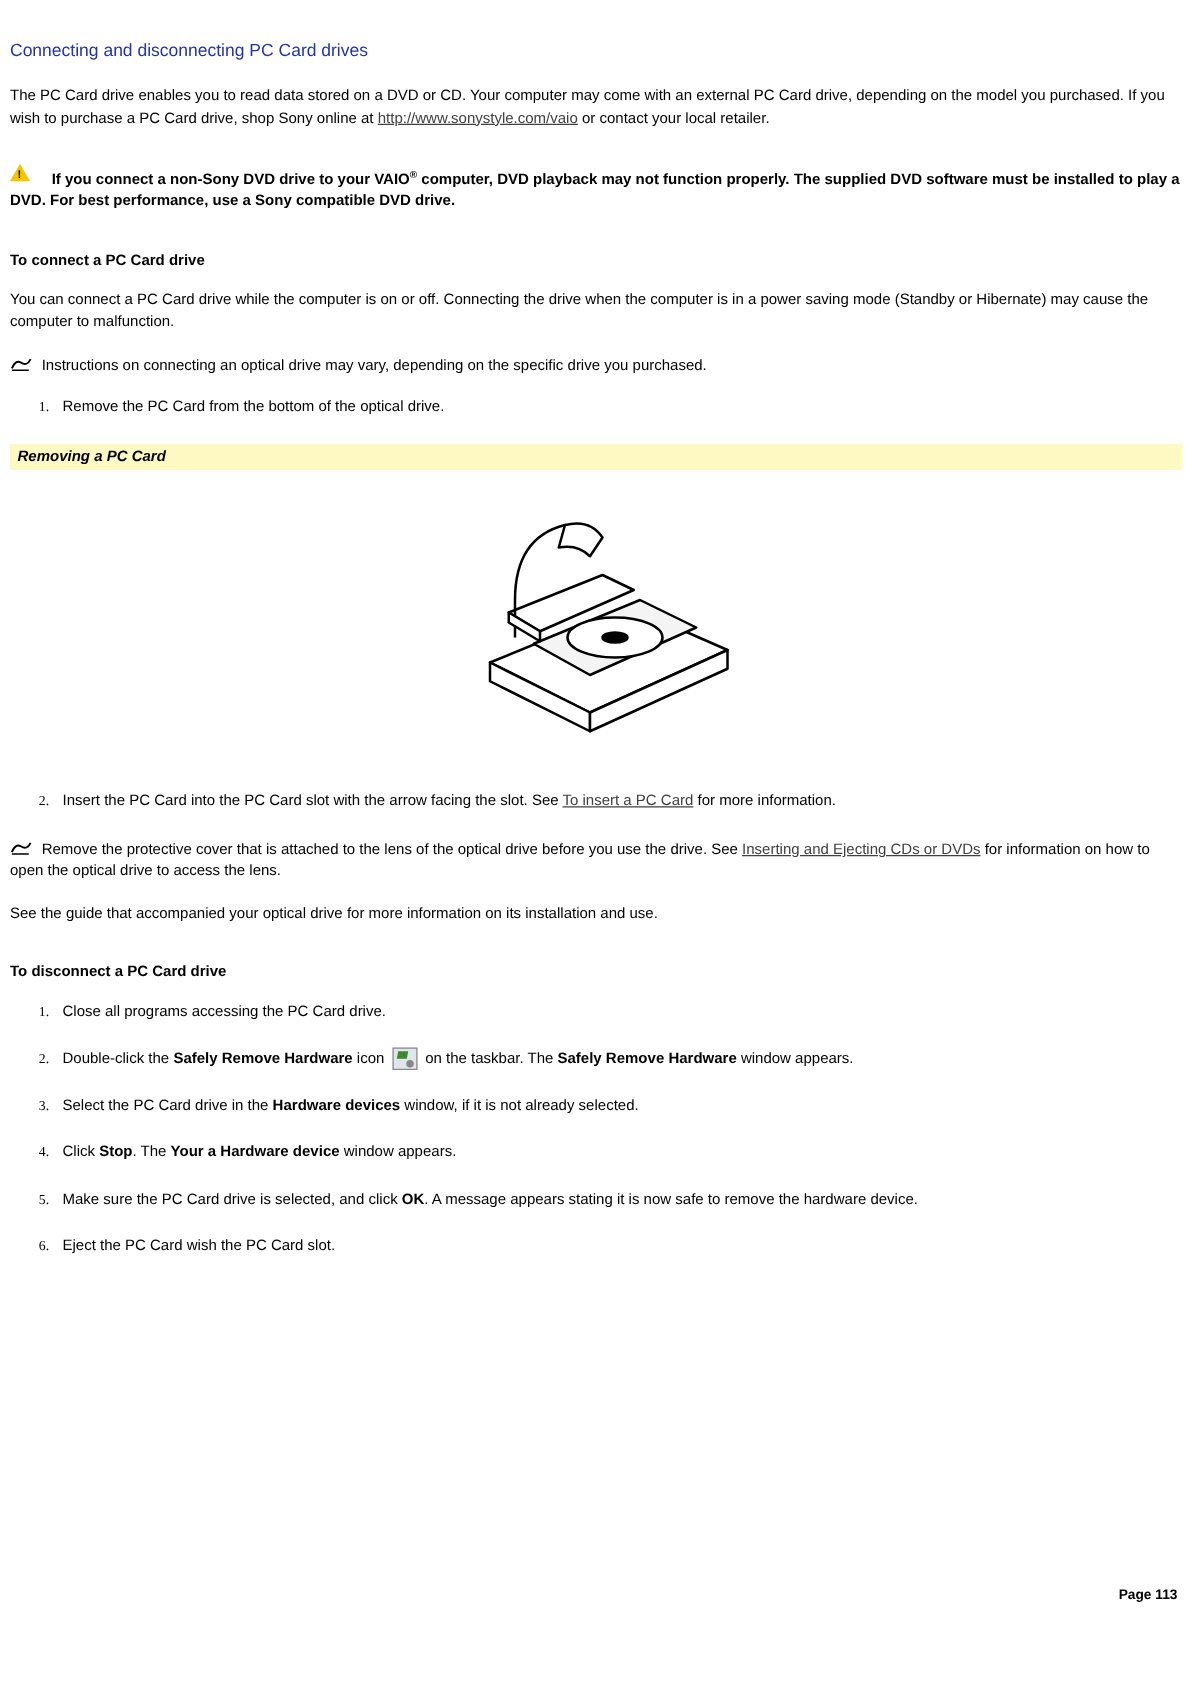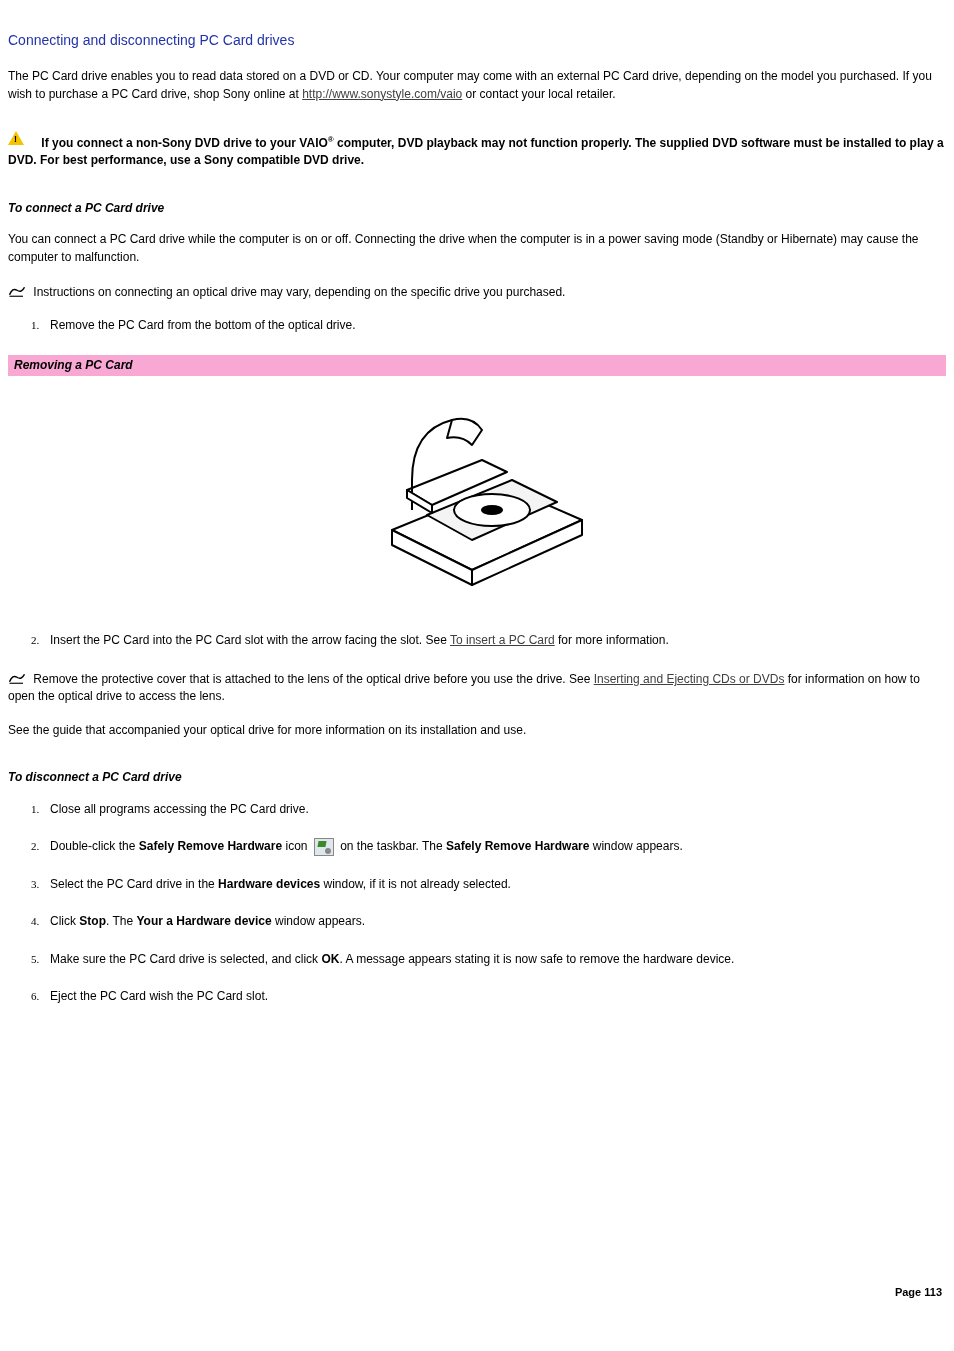--- a/index.html
+++ b/index.html
@@ -44,21 +44,20 @@
     font-size: 9px;
     font-weight: bold;
     color: #000;
   }
   .reg { font-size: 8px; vertical-align: super; }
   .bold { font-weight: bold; }
   .subhead {
     font-weight: bold;
     margin: 30px 0 14px 0;
     font-size: 12px;
-    font-style: italic;
   }
   .note-icon {
     display: inline-block;
     width: 18px; height: 14px;
     position: relative;
     margin-right: 4px;
     top: 2px;
   }
   .note-icon svg { width: 18px; height: 14px; }
   ol.numlist {
@@ -68,36 +67,36 @@
   ol.numlist > li {
     padding-left: 8px;
     margin-bottom: 20px;
     font-size: 12px;
   }
   ol.numlist > li::marker {
     font-family: Georgia, serif;
     font-size: 11px;
   }
   .figure-label {
-    background: #f9a8d4;
+    background: #fef9c3;
     font-style: italic;
     font-weight: bold;
     font-size: 12px;
     padding: 2px 6px;
     margin: 4px 0 0 0;
   }
   .figure-box {
     text-align: center;
     padding: 14px 0 22px 0;
   }
   .figure-box svg { width: 250px; height: 200px; }
   .footer-page {
     position: absolute;
     right: 12px;
-    bottom: 50px;
+    bottom: 66px;
     font-weight: bold;
     font-size: 11px;
   }
   .taskbar-icon {
     display: inline-block;
     width: 18px; height: 16px;
     background: #dfe6ec;
     border: 1px solid #888;
     position: relative;
     vertical-align: middle;

